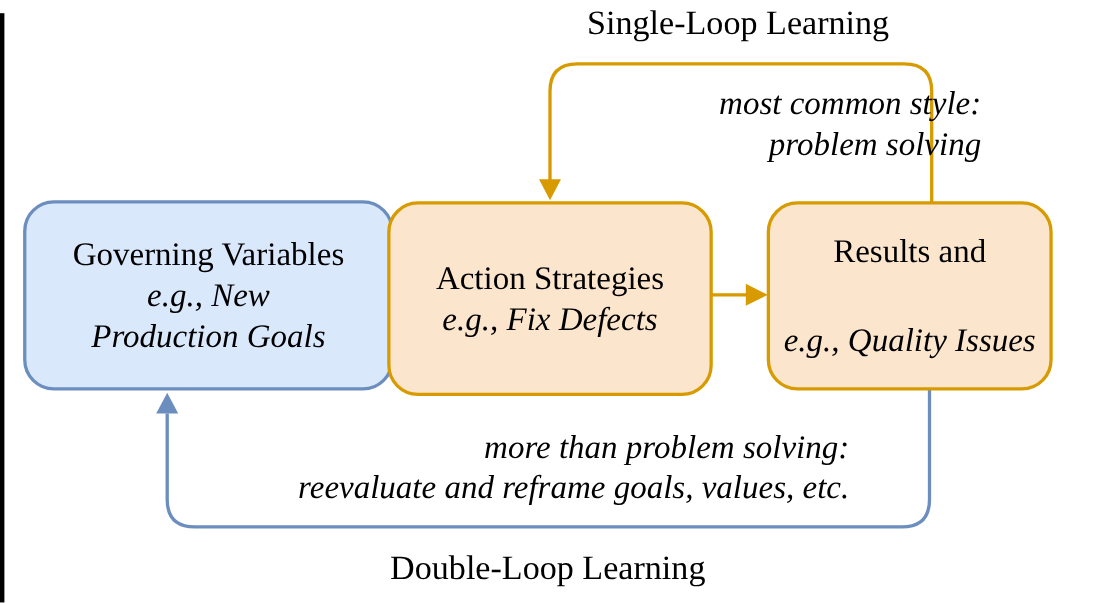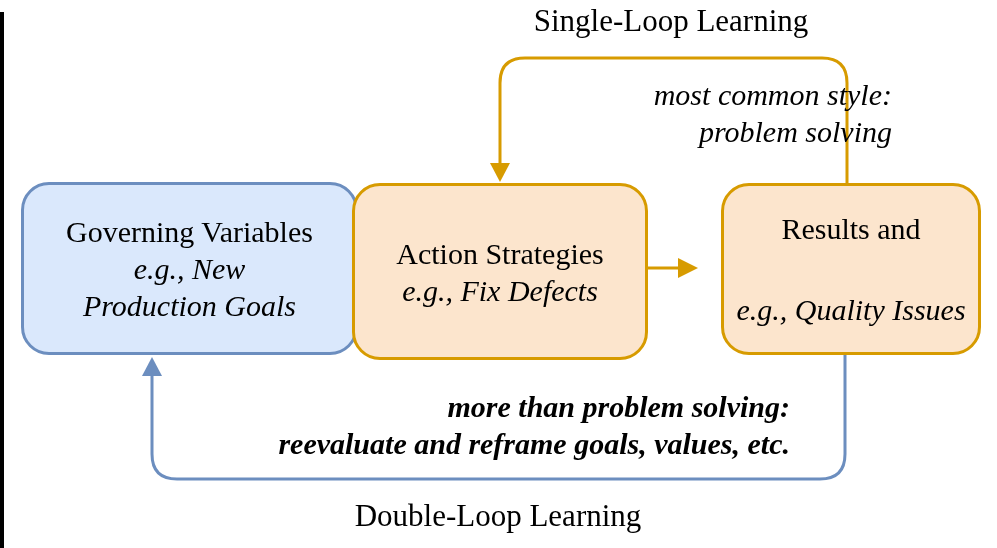--- a/index.html
+++ b/index.html
@@ -48,25 +48,25 @@
     align-items: center;
     text-align: center;
     font-size: 30px;
     line-height: 37px;
   }
   .node.blue   { background: #DAE8FC; border-color: #6C8EBF; }
   .node.orange { background: #FCE5CD; border-color: #D79B00; }
   .node .example { font-style: italic; }
   .node-governing { left: 5px;   top: 182px; width: 337px; height: 173px; margin-left: 16px; }
   .node-action    { left: 352px; top: 183px; width: 296px; height: 177px; }
-  .node-results   { left: 721px; top: 183px; width: 260px; height: 172px; gap: 44px; }
+  .node-results   { left: 697px; top: 183px; width: 260px; height: 172px; gap: 44px; }
   .single-loop-label { left: 471px; top: 2px;   width: 400px; }
   .double-loop-label { left: 298px; top: 497px; width: 400px; }
   .single-loop-note  { left: 452px; top: 76px;  width: 440px; }
-  .double-loop-note  { left: 210px; top: 388px; width: 580px; font-weight: bold; }
+  .double-loop-note  { left: 192px; top: 388px; width: 580px; }
 </style>
 </head>
 <body>
 
 <div class="canvas">
 
   <div class="edge-bar"></div>
 
   <svg class="diagram-svg" viewBox="0 0 997 548">
 

